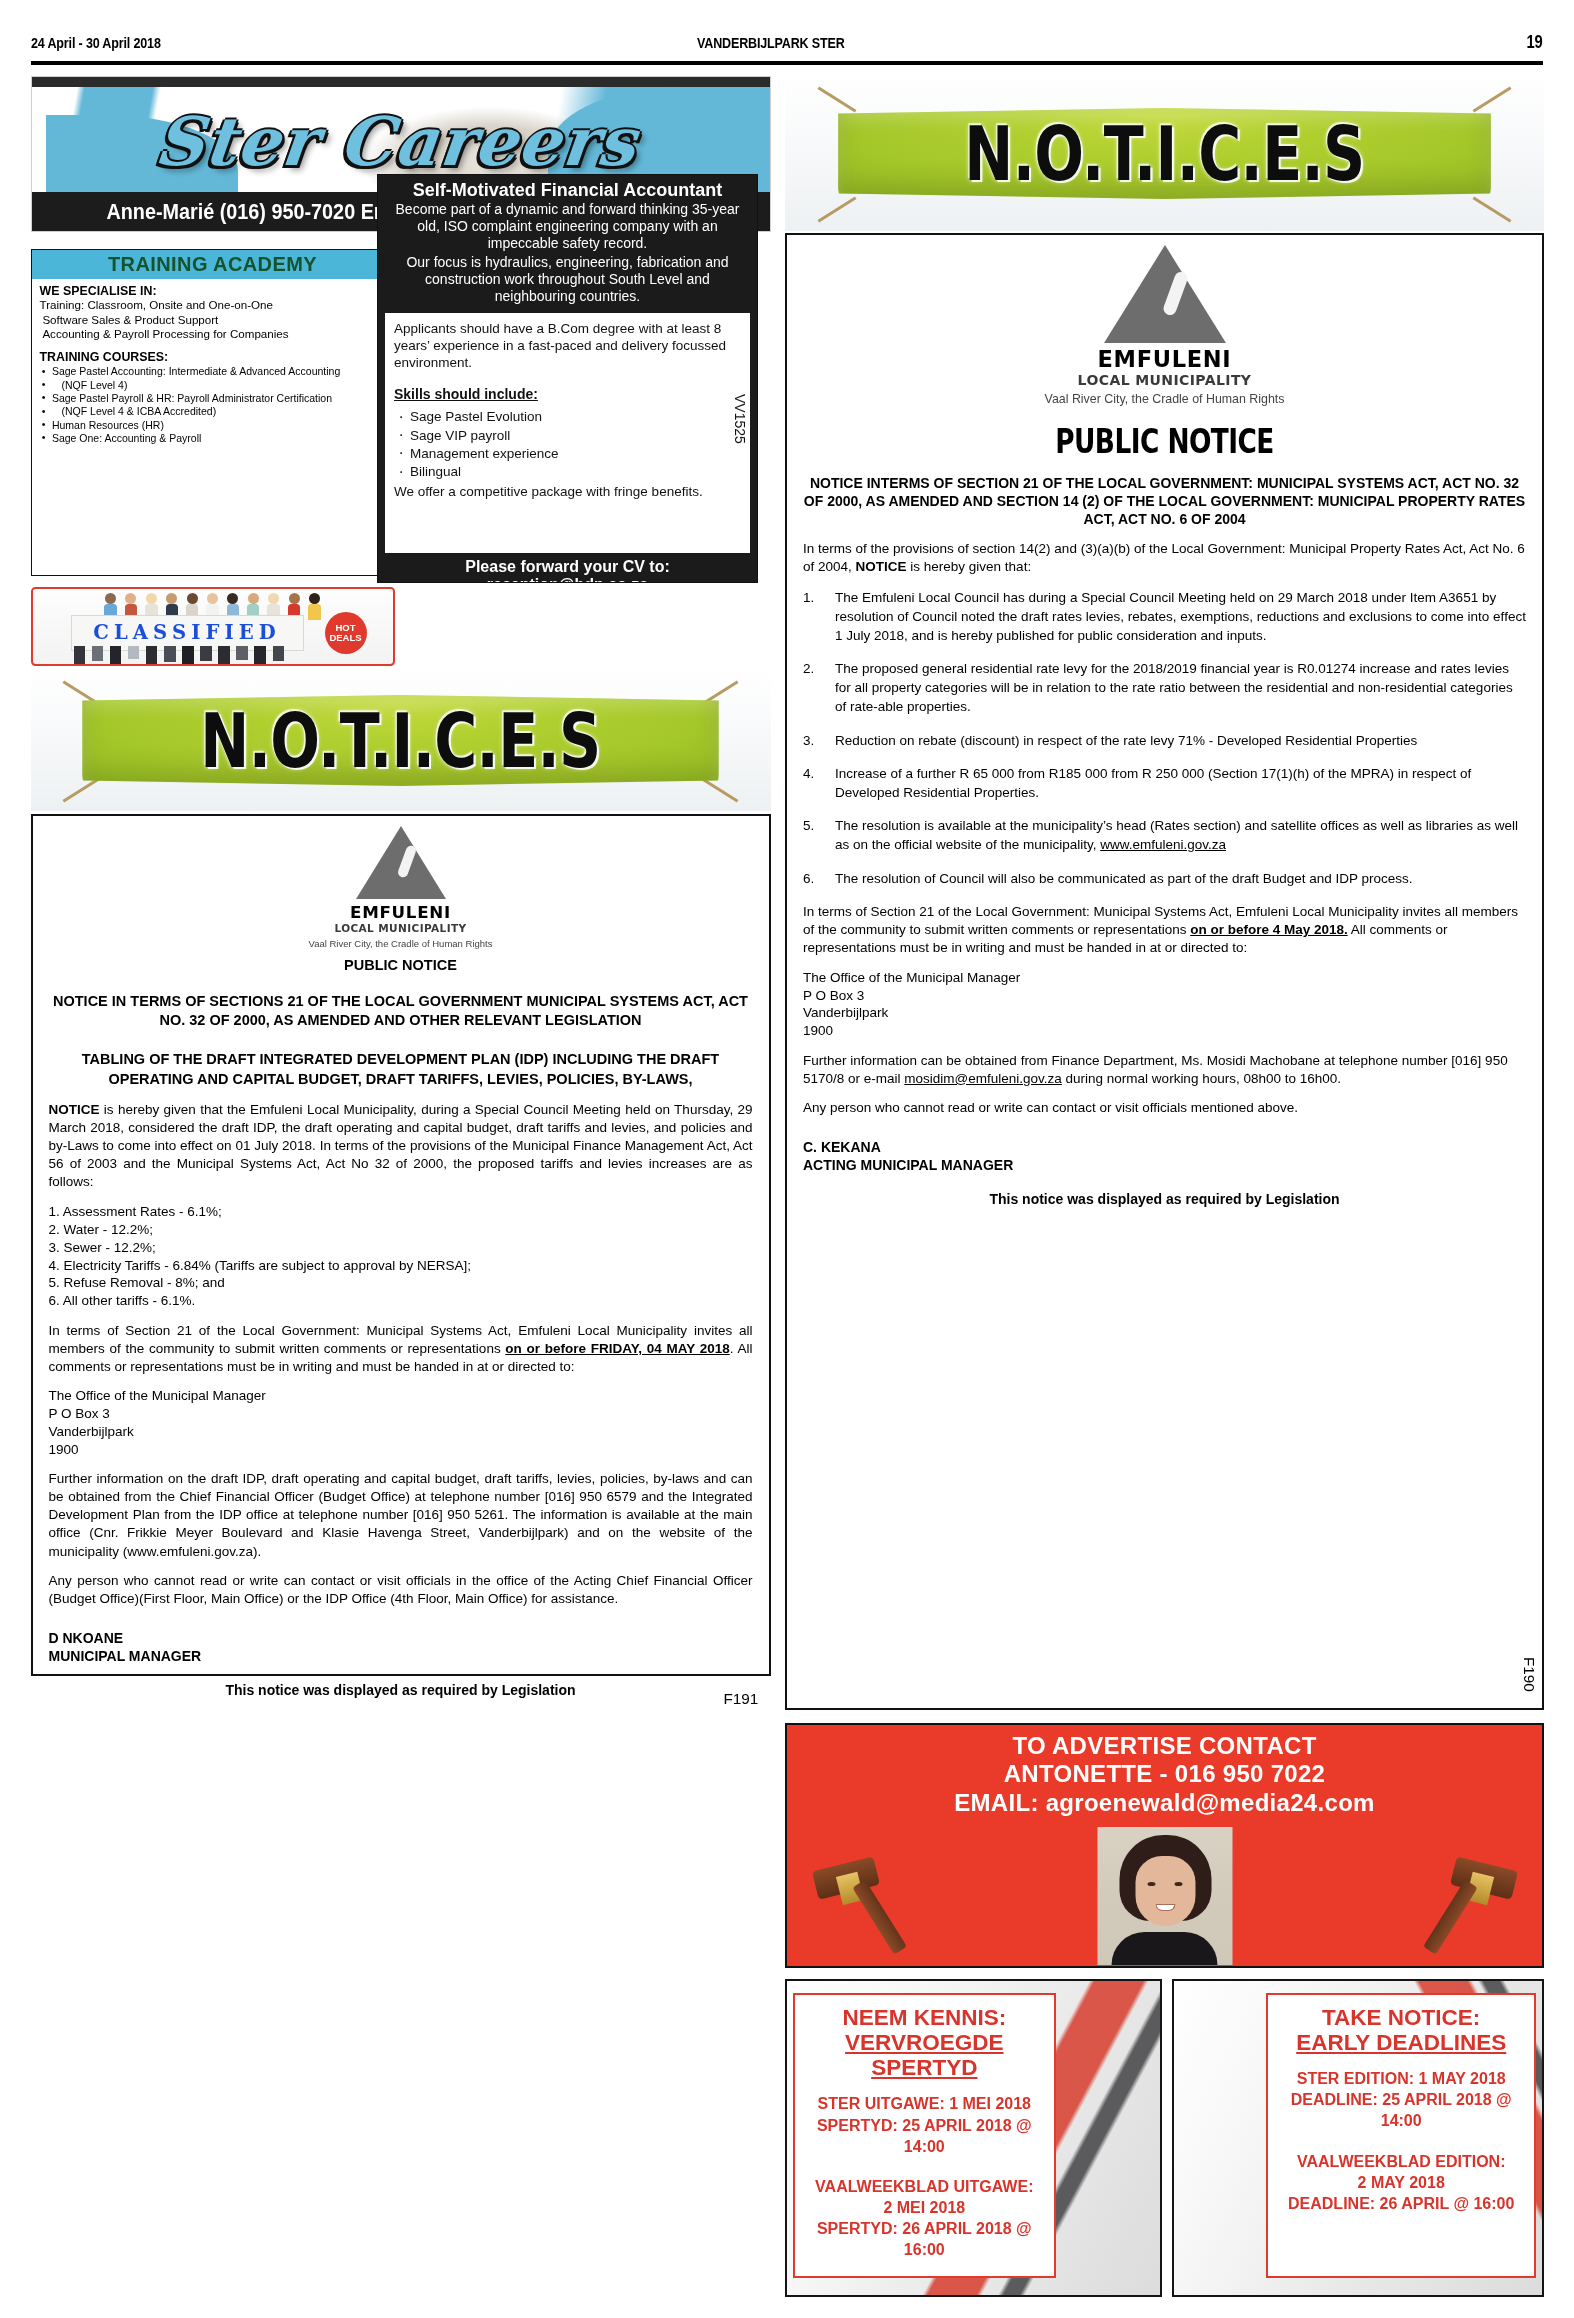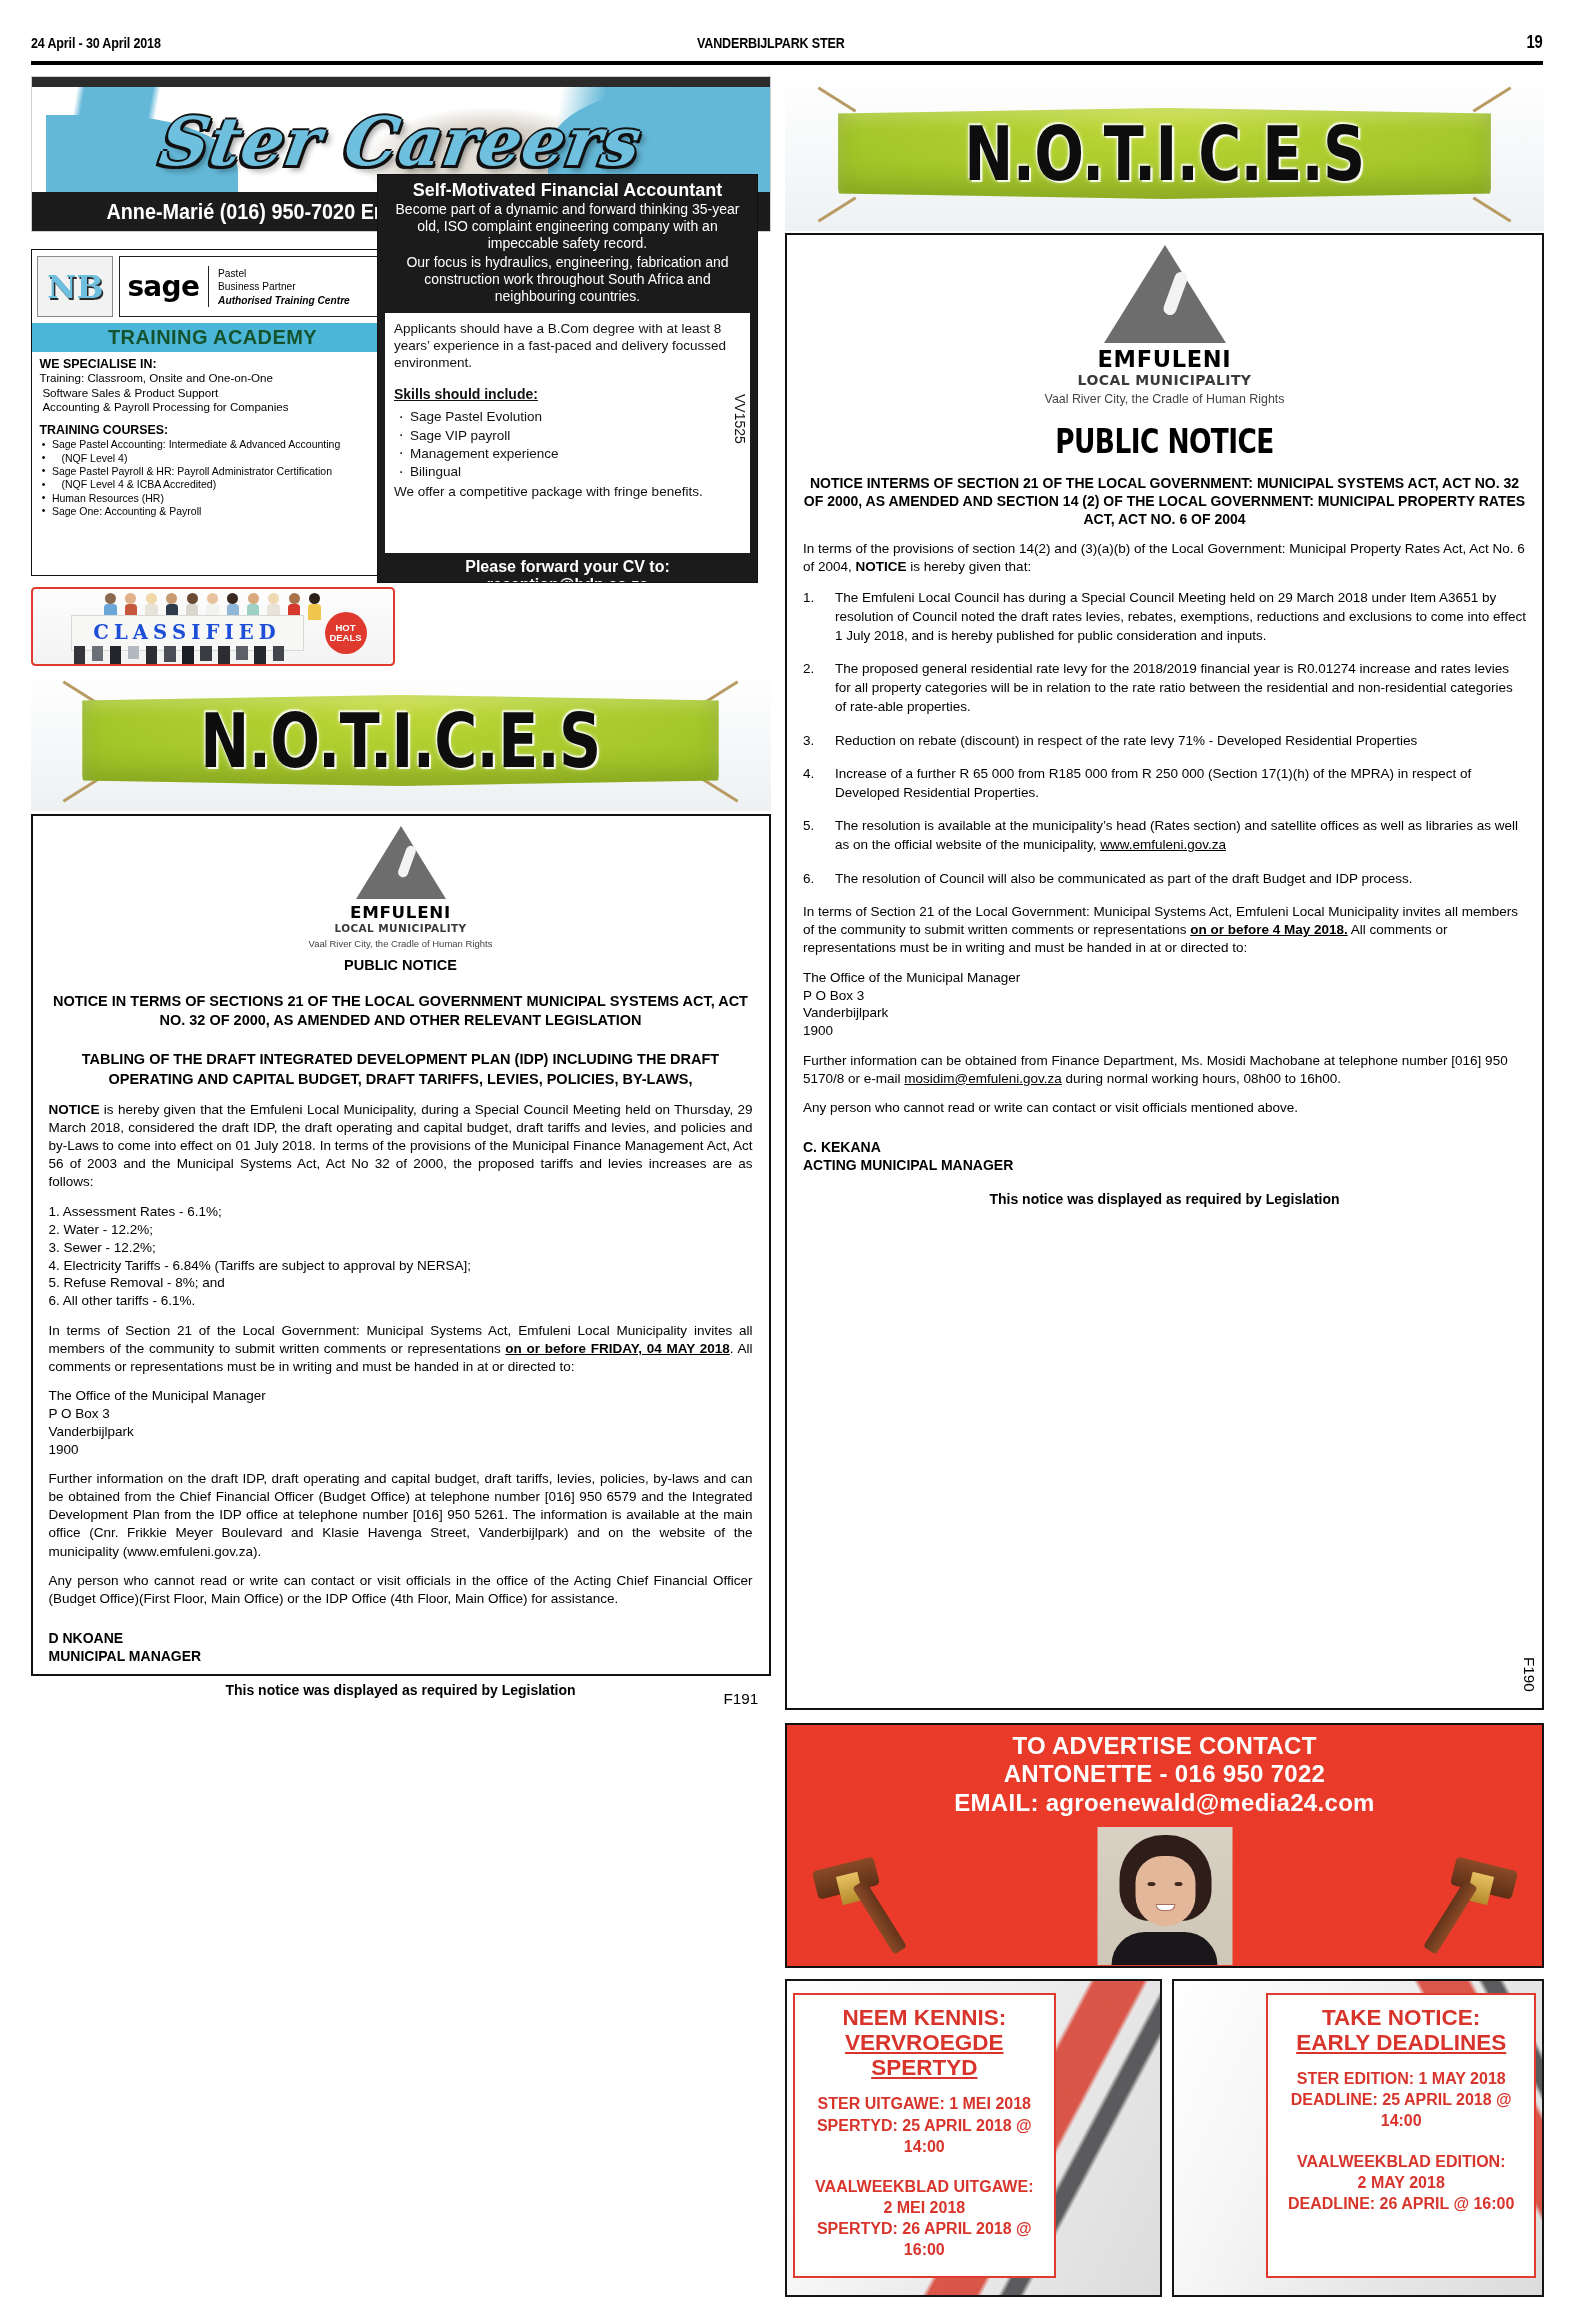--- a/index.html
+++ b/index.html
@@ -342,32 +342,20 @@
       <div class="careers-top-bar"></div>
       <div class="careers-art"></div>
       <div class="careers-wordmark">Ster Careers</div>
       <div class="careers-contact">
         <span class="cc-name">Anne-Marié (016) 950-7020 Email:</span>
         <span class="cc-email">ampienaar@media24.com</span>
       </div>
     </div>
 
     <div class="nb-ad">
-      <div class="nb-logo-row">
-        <div class="nb-logo">NB</div>
-        <div class="sage-box">
-          <span class="sage-word">sage</span>
-          <span class="sage-div"></span>
-          <span class="sage-lines">
-            <div>Pastel</div>
-            <div>Business Partner</div>
-            <div class="sl3">Authorised Training Centre</div>
-          </span>
-        </div>
-      </div>
       <div class="nb-title-bar">TRAINING ACADEMY</div>
       <div class="nb-body">
         <div class="nb-code">VV1286</div>
         <div class="nb-h">WE SPECIALISE IN:</div>
         <div class="nb-t">Training: Classroom, Onsite and One-on-One</div>
         <div class="nb-t indent">Software Sales &amp; Product Support</div>
         <div class="nb-t indent">Accounting &amp; Payroll Processing for Companies</div>
         <div class="nb-h" style="margin-top:8px">TRAINING COURSES:</div>
         <ul class="nb-courses">
           <li>Sage Pastel Accounting: Intermediate &amp; Advanced Accounting</li>
@@ -498,21 +486,21 @@
           <div style="position:absolute; right:-5.8px; bottom:-2.9px; font-size:15.3px;">F191</div>
         </div>
       </div>
     </div>
   </div>
 
   <div class="fa-ad">
     <div class="fa-head">
       <div class="fa-title">Self-Motivated Financial Accountant</div>
       <div class="fa-sub">Become part of a dynamic and forward thinking 35-year old, ISO complaint engineering company with an impeccable safety record.</div>
-      <div class="fa-sub">Our focus is hydraulics, engineering, fabrication and construction work throughout South Africa and neighbouring countries.</div>
+      <div class="fa-sub">Our focus is hydraulics, engineering, fabrication and construction work throughout South Level and neighbouring countries.</div>
     </div>
     <div class="fa-white">
       <div class="fa-code">VV1525</div>
       <div class="fa-p">Applicants should have a B.Com degree with at least 8 years’ experience in a fast-paced and delivery focussed environment.</div>
       <div class="fa-skills">Skills should include:</div>
       <ul class="fa-list">
         <li>Sage Pastel Evolution</li>
         <li>Sage VIP payroll</li>
         <li>Management experience</li>
         <li>Bilingual</li>

